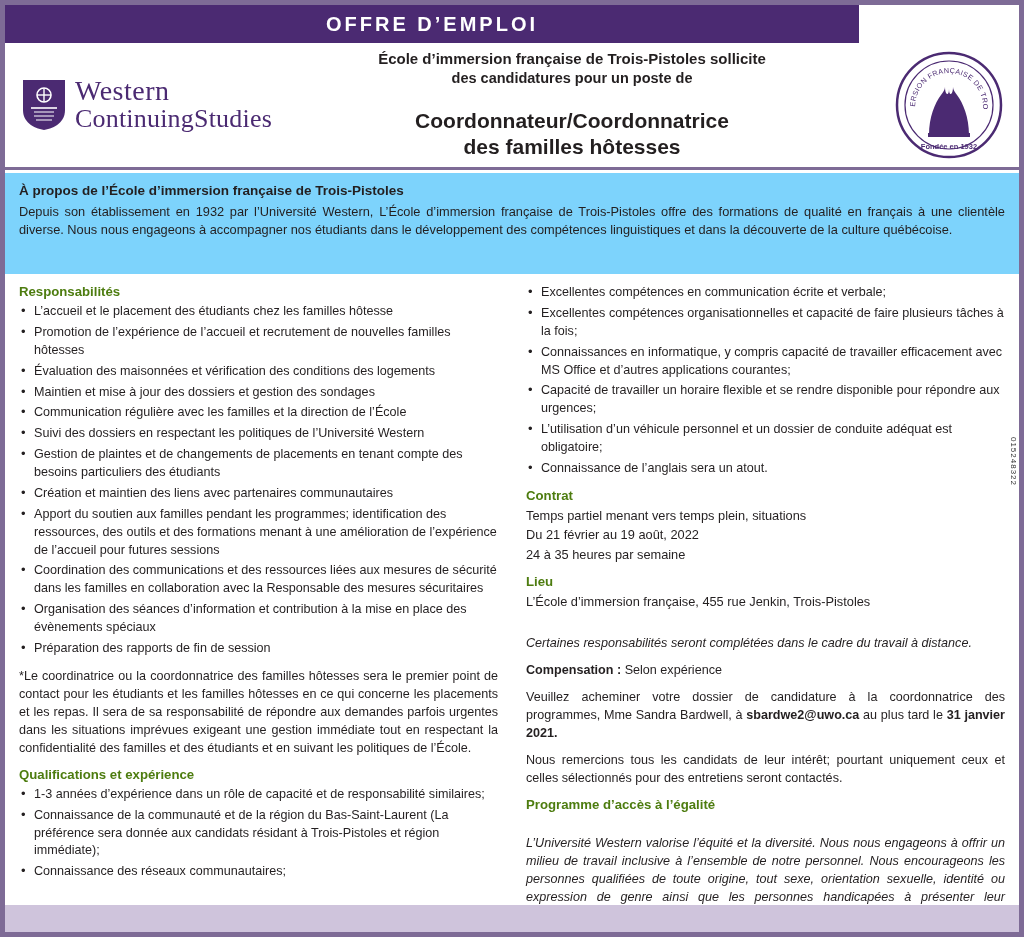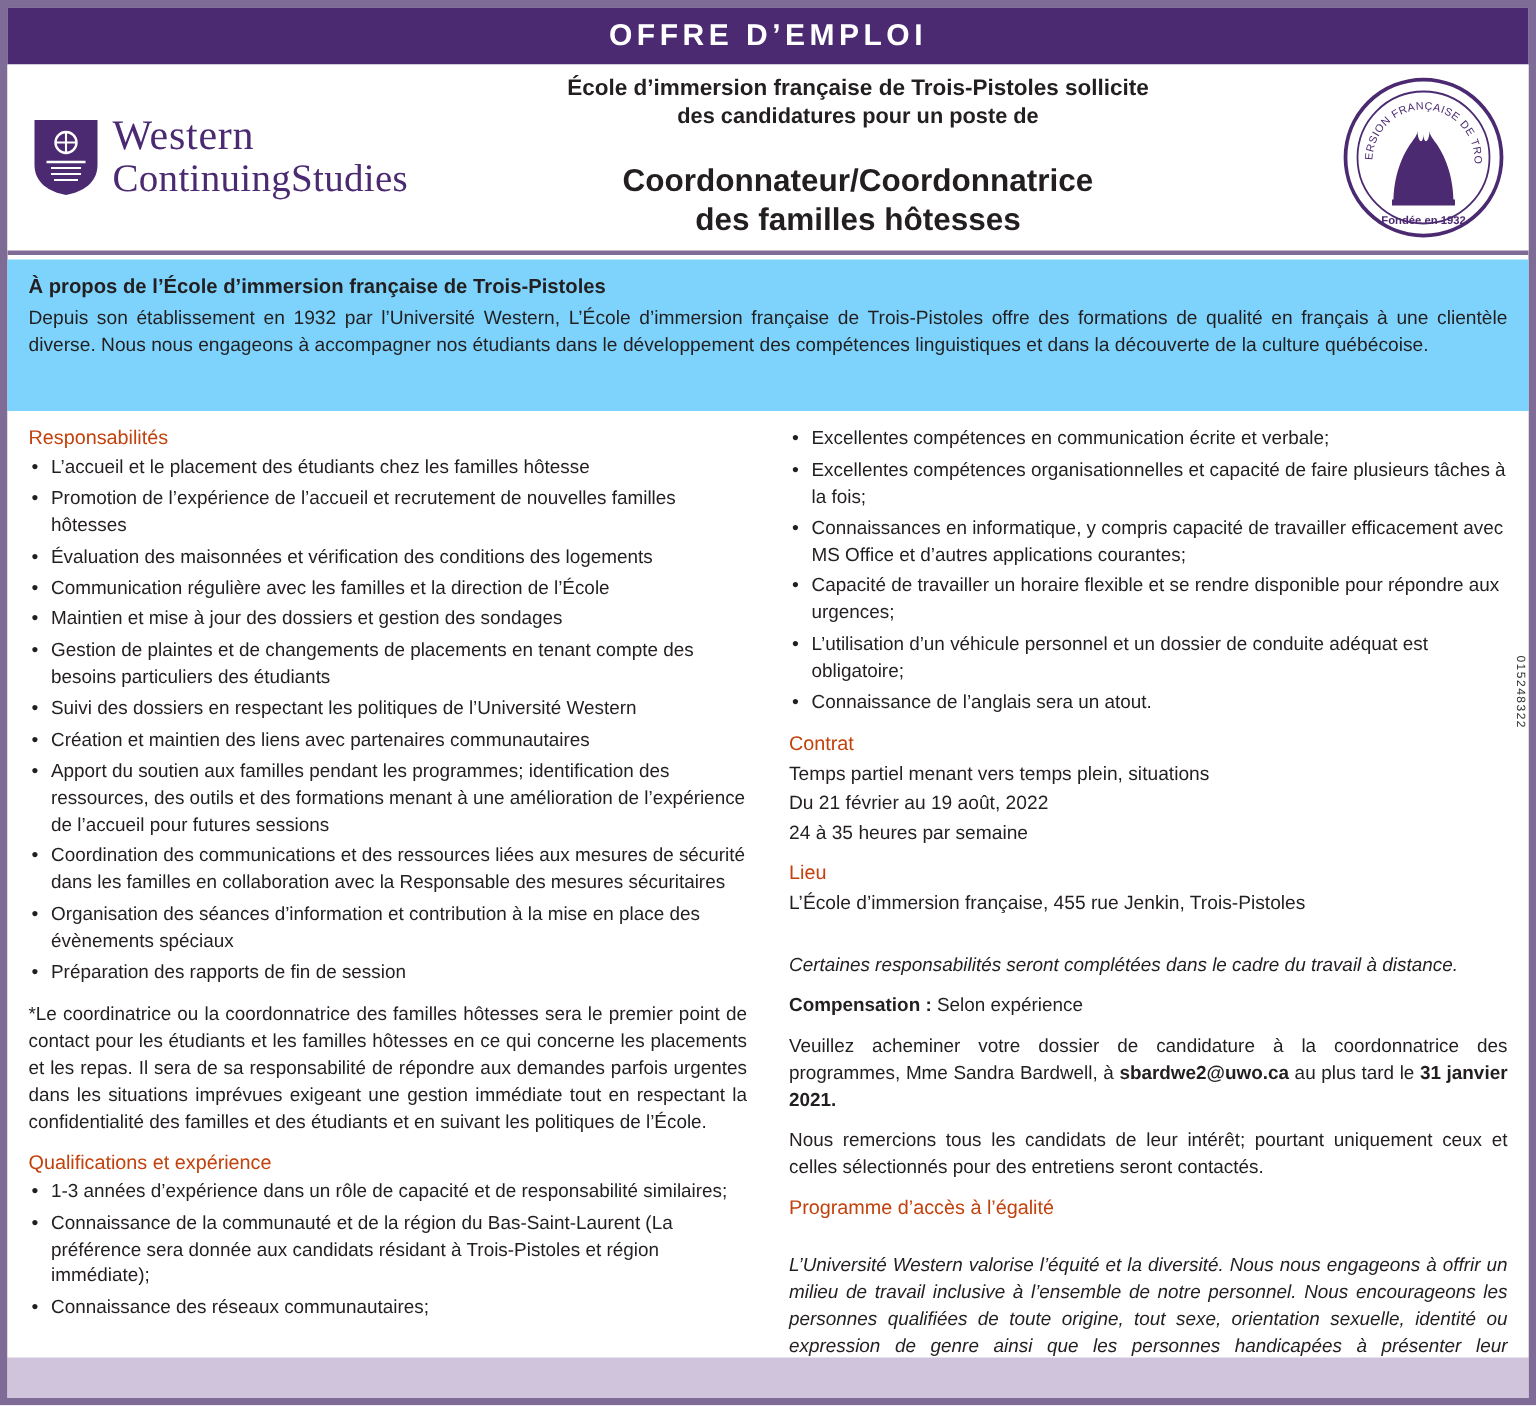--- a/index.html
+++ b/index.html
@@ -20,21 +20,21 @@
     position: absolute;
     left: 0; top: 0;
     width: 1024px; height: 937px;
     border: 5px solid #7e6b96;
     background: #ffffff;
   }
   
   .banner {
     position: absolute;
     left: 5px; top: 5px;
-    width: 1014px;
+    width: 854px;
     height: 38px;
     background: #4b2a72;
     color: #ffffff;
     display: flex;
     align-items: center;
     justify-content: center;
     letter-spacing: 3px;
     font-size: 20px;
     font-weight: bold;
   }
@@ -144,22 +144,22 @@
     padding: 0 14px;
   }
   .col-left { width: 507px; }
   .col-right {
     width: 507px;
     border-left: none;
   }
   h3.sect {
     margin: 0 0 4px 0;
     font-size: 13.2px;
-    font-weight: normal;
-    color: #c2410c;
+    font-weight: bold;
+    color: #4d7c0f;
   }
   h3.sect.sp { margin-top: 10px; }
   ul.bul {
     list-style: none;
     margin: 0 0 0 0;
     padding: 0;
   }
   ul.bul li {
     position: relative;
     padding-left: 15px;
@@ -276,24 +276,24 @@
     <p>Depuis son établissement en 1932 par l’Université Western, L’École d’immersion française de Trois-Pistoles offre des formations de qualité en français à une clientèle diverse. Nous nous engageons à accompagner nos étudiants dans le développement des compétences linguistiques et dans la découverte de la culture québécoise.</p>
   </div>
 
   <div class="body-wrap">
     <div class="col col-left">
       <h3 class="sect">Responsabilités</h3>
       <ul class="bul">
         <li>L’accueil et le placement des étudiants chez les familles hôtesse</li>
         <li>Promotion de l’expérience de l’accueil et recrutement de nouvelles familles hôtesses</li>
         <li>Évaluation des maisonnées et vérification des conditions des logements</li>
+        <li>Maintien et mise à jour des dossiers et gestion des sondages</li>
         <li>Communication régulière avec les familles et la direction de l’École</li>
-        <li>Maintien et mise à jour des dossiers et gestion des sondages</li>
+        <li>Suivi des dossiers en respectant les politiques de l’Université Western</li>
         <li>Gestion de plaintes et de changements de placements en tenant compte des besoins particuliers des étudiants</li>
-        <li>Suivi des dossiers en respectant les politiques de l’Université Western</li>
         <li>Création et maintien des liens avec partenaires communautaires</li>
         <li>Apport du soutien aux familles pendant les programmes; identification des ressources, des outils et des formations menant à une amélioration de l’expérience de l’accueil pour futures sessions</li>
         <li>Coordination des communications et des ressources liées aux mesures de sécurité dans les familles en collaboration avec la Responsable des mesures sécuritaires</li>
         <li>Organisation des séances d’information et contribution à la mise en place des évènements spéciaux</li>
         <li>Préparation des rapports de fin de session</li>
       </ul>
       <p class="para">*Le coordinatrice ou la coordonnatrice des familles hôtesses sera le premier point de contact pour les étudiants et les familles hôtesses en ce qui concerne les placements et les repas. Il sera de sa responsabilité de répondre aux demandes parfois urgentes dans les situations imprévues exigeant une gestion immédiate tout en respectant la confidentialité des familles et des étudiants et en suivant les politiques de l’École.</p>
 
       <h3 class="sect sp">Qualifications et expérience</h3>
       <ul class="bul">

